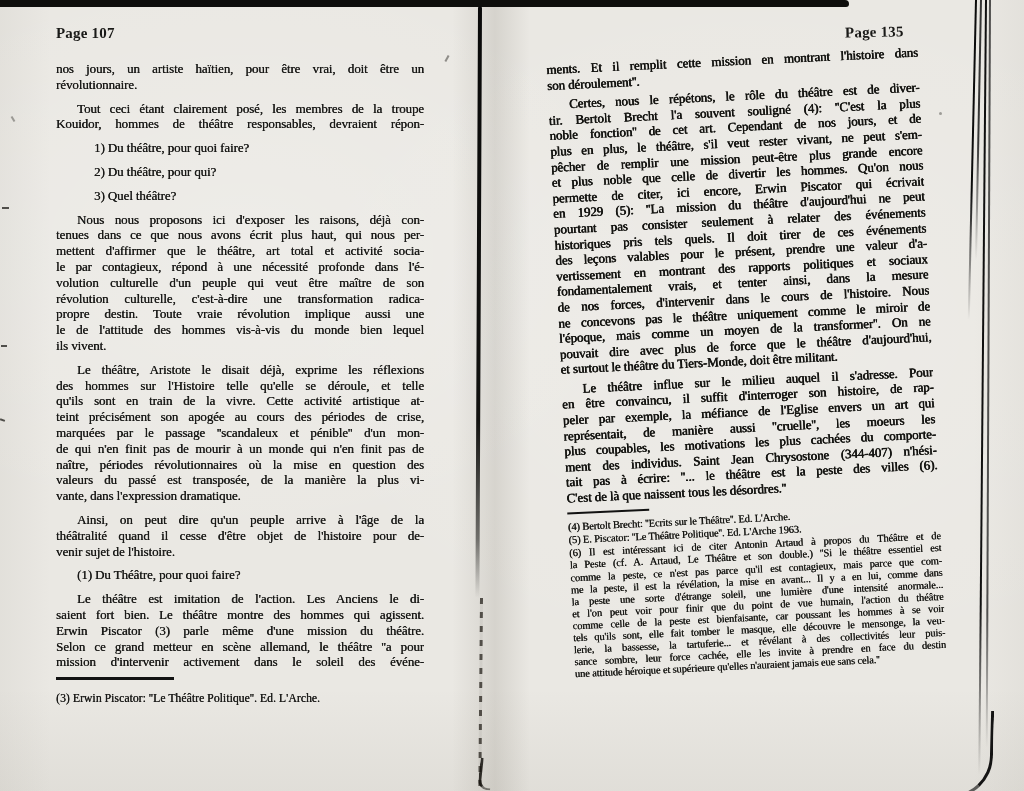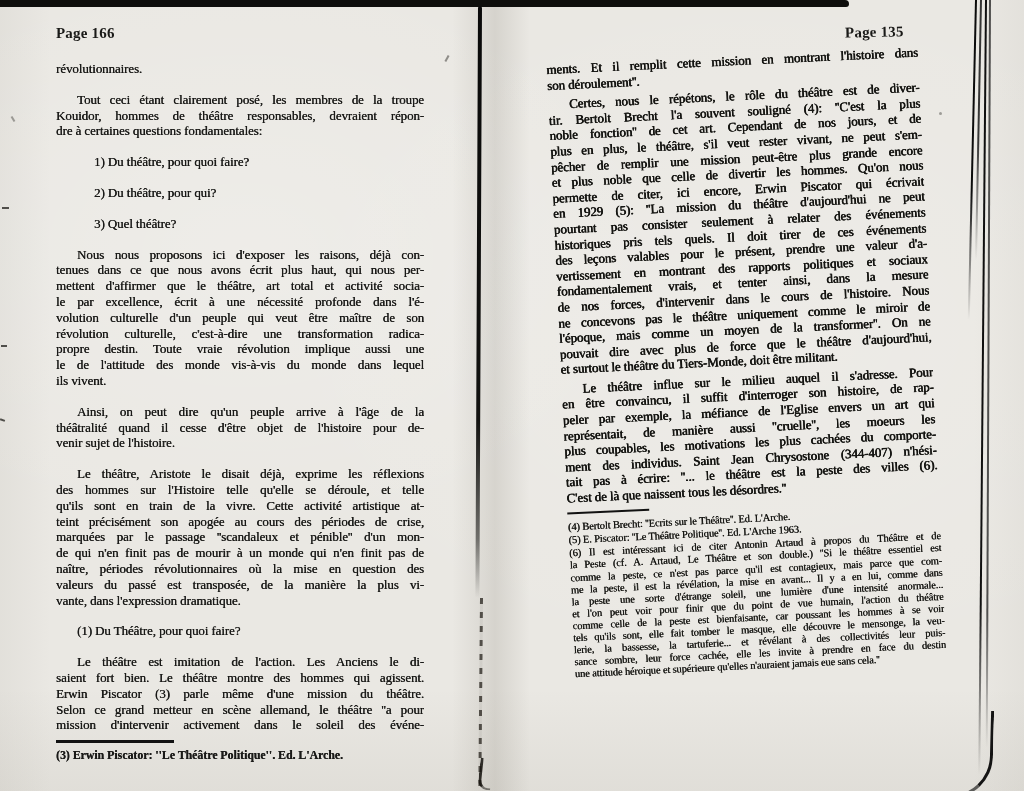--- a/index.html
+++ b/index.html
@@ -57,24 +57,24 @@
   }
   .line.last{text-align-last:left;}
   .block.indent .line.first{text-indent:21px;}
   .block.list{padding-left:38px;}
   .block.list .line{text-align-last:left;}
 
   .page-left{position:absolute;left:56px;top:24px;width:368px;}
   .page-left .body{margin-top:19px;}
   .page-left .body .line{font-size:13px;line-height:15.8px;height:15.8px;letter-spacing:-.1px;
     text-shadow:.3px 0 0 currentColor;}
-  .page-left .body .block + .block{margin-top:15px;}
+  .page-left .body .block + .block{margin-top:8px;}
   .fn-divider{height:2.5px;background:#121212;}
   .page-left .fn-divider{margin-top:7px;width:118px;}
-  .page-left .fnotes{margin-top:5px;font-weight:bold;}
+  .page-left .fnotes{margin-top:11px;}
   .page-left .fnotes .line{font-size:11.8px;line-height:14px;height:14px;text-shadow:.25px 0 0 currentColor;}
 
   .page-right-label{position:absolute;left:845px;top:23px;transform:rotate(-1.2deg);}
   .page-right{position:absolute;left:546px;top:62px;width:372px;transform:rotate(-2.7deg);transform-origin:0 0;color:#151512;}
   .page-right .body .line{font-size:13px;line-height:15.6px;height:15.6px;letter-spacing:-.1px;
     text-shadow:.45px 0 0 currentColor, 0 .2px 0 currentColor;}
   .page-right .body .block + .block{margin-top:4px;}
   .page-right .fn-divider{margin-top:6px;width:82px;}
   .page-right .fnotes{margin-top:7px;}
   .page-right .fnotes .line{font-size:10.5px;line-height:12.1px;height:12.1px;letter-spacing:-.15px;
@@ -97,65 +97,65 @@
   <div class="edge-line edge-4"></div>
   <div class="corner-curve"></div>
   <div class="speck sp1"></div>
   <div class="speck sp2"></div>
   <div class="speck sp3"></div>
   <div class="speck sp4"></div>
   <div class="speck sp5"></div>
   <div class="speck sp6"></div>
 
   <div class="page-left">
-    <div class="page-label">Page 166</div>
+    <div class="page-label">Page 107</div>
     <div class="body">
         <div class="block noindent">
-          <div class="line last">révolutionnaires.</div>
+          <div class="line first">nos jours, un artiste haïtien, pour être vrai, doit être un</div>
+          <div class="line last">révolutionnaire.</div>
         </div>
         <div class="block indent">
           <div class="line first">Tout ceci étant clairement posé, les membres de la troupe</div>
           <div class="line">Kouidor, hommes de théâtre responsables, devraient répon-</div>
-          <div class="line last">dre à certaines questions fondamentales:</div>
         </div>
         <div class="block list">
           <div class="line first last">1) Du théâtre, pour quoi faire?</div>
         </div>
         <div class="block list">
           <div class="line first last">2) Du théâtre, pour qui?</div>
         </div>
         <div class="block list">
           <div class="line first last">3) Quel théâtre?</div>
         </div>
         <div class="block indent">
           <div class="line first">Nous nous proposons ici d'exposer les raisons, déjà con-</div>
           <div class="line">tenues dans ce que nous avons écrit plus haut, qui nous per-</div>
           <div class="line">mettent d'affirmer que le théâtre, art total et activité socia-</div>
-          <div class="line">le par excellence, écrit à une nécessité profonde dans l'é-</div>
+          <div class="line">le par contagieux, répond à une nécessité profonde dans l'é-</div>
           <div class="line">volution culturelle d'un peuple qui veut être maître de son</div>
           <div class="line">révolution culturelle, c'est-à-dire une transformation radica-</div>
           <div class="line">propre destin. Toute vraie révolution implique aussi une</div>
-          <div class="line">le de l'attitude des monde vis-à-vis du monde dans lequel</div>
+          <div class="line">le de l'attitude des hommes vis-à-vis du monde bien lequel</div>
           <div class="line last">ils vivent.</div>
-        </div>
-        <div class="block indent">
-          <div class="line first">Ainsi, on peut dire qu'un peuple arrive à l'âge de la</div>
-          <div class="line">théâtralité quand il cesse d'être objet de l'histoire pour de-</div>
-          <div class="line last">venir sujet de l'histoire.</div>
         </div>
         <div class="block indent">
           <div class="line first">Le théâtre, Aristote le disait déjà, exprime les réflexions</div>
           <div class="line">des hommes sur l'Histoire telle qu'elle se déroule, et telle</div>
           <div class="line">qu'ils sont en train de la vivre. Cette activité artistique at-</div>
           <div class="line">teint précisément son apogée au cours des périodes de crise,</div>
           <div class="line">marquées par le passage ''scandaleux et pénible'' d'un mon-</div>
           <div class="line">de qui n'en finit pas de mourir à un monde qui n'en finit pas de</div>
           <div class="line">naître, périodes révolutionnaires où la mise en question des</div>
           <div class="line">valeurs du passé est transposée, de la manière la plus vi-</div>
           <div class="line last">vante, dans l'expression dramatique.</div>
+        </div>
+        <div class="block indent">
+          <div class="line first">Ainsi, on peut dire qu'un peuple arrive à l'âge de la</div>
+          <div class="line">théâtralité quand il cesse d'être objet de l'histoire pour de-</div>
+          <div class="line last">venir sujet de l'histoire.</div>
         </div>
         <div class="block indent">
           <div class="line first last">(1) Du Théâtre, pour quoi faire?</div>
         </div>
         <div class="block indent">
           <div class="line first">Le théâtre est imitation de l'action. Les Anciens le di-</div>
           <div class="line">saient fort bien. Le théâtre montre des hommes qui agissent.</div>
           <div class="line">Erwin Piscator (3) parle même d'une mission du théâtre.</div>
           <div class="line">Selon ce grand metteur en scène allemand, le théâtre ''a pour</div>
           <div class="line">mission d'intervenir activement dans le soleil des événe-</div>

